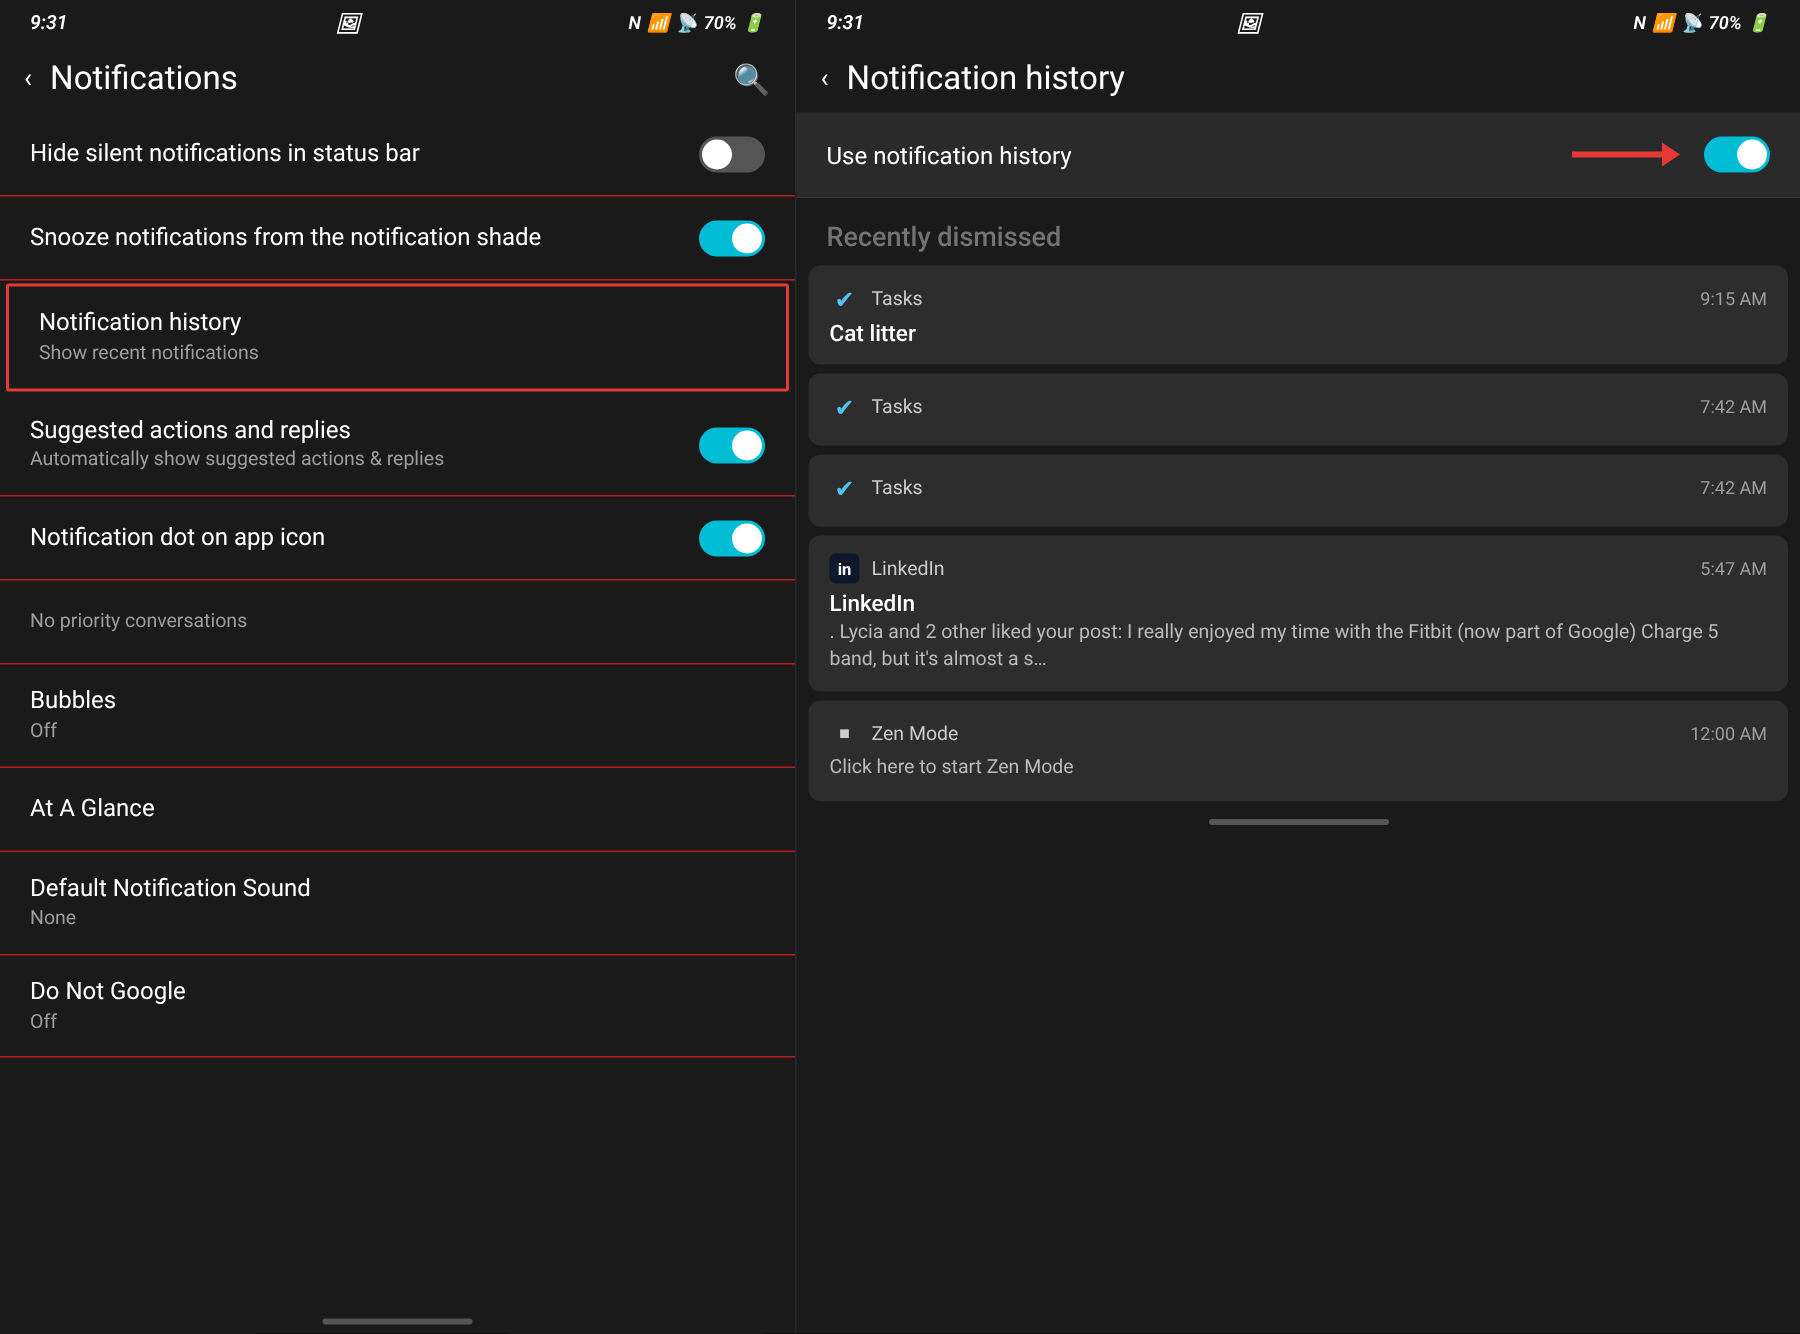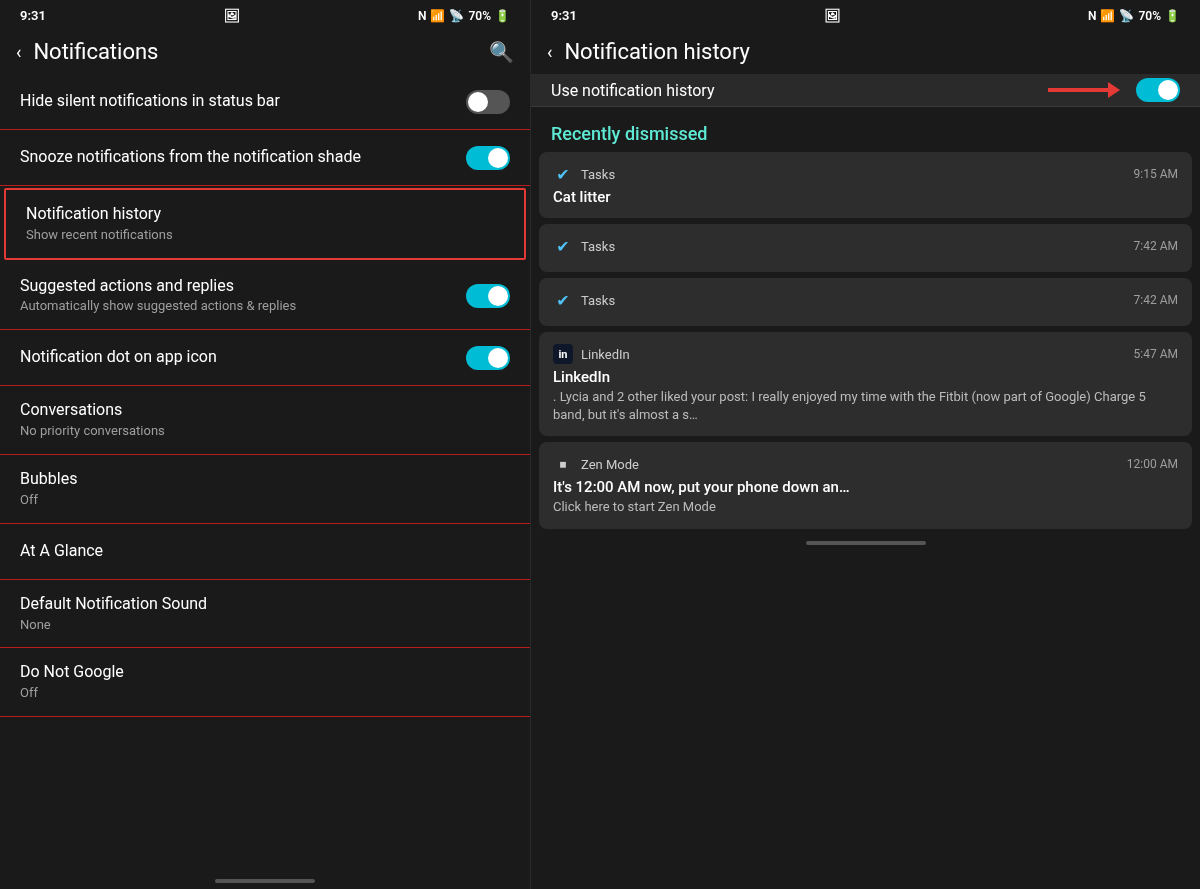--- a/index.html
+++ b/index.html
@@ -31,26 +31,27 @@
       display: flex;
       flex-direction: column;
       color: #fff;
       border-left: 1px solid #2a2a2a;
     }
 
     
     .status-bar {
       display: flex;
       justify-content: space-between;
-      align-items: center;
+      align-items: flex-start;
       padding: 8px 20px 6px 20px;
       font-size: 13px;
       font-weight: 600;
       color: #fff;
       background: #1a1a1a;
+      font-style: italic;
     }
     .status-right {
       display: flex;
       align-items: center;
       gap: 4px;
       font-size: 12px;
     }
 
     
     .top-bar {
@@ -150,21 +151,21 @@
     }
     .right-top-bar .back-arrow {
       margin-right: 12px;
     }
 
     
     .history-toggle-row {
       display: flex;
       align-items: center;
       justify-content: space-between;
-      padding: 4px 20px;
+      padding: 16px 20px;
       background: #2a2a2a;
       position: relative;
       gap: 36px;
     }
     .history-toggle-label {
       font-size: 16px;
       color: #fff;
     }
 
     
@@ -187,21 +188,21 @@
       border-top: 8px solid transparent;
       border-bottom: 8px solid transparent;
       border-left: 12px solid #e53935;
     }
 
     
     .section-header {
       padding: 16px 20px 8px 20px;
       font-size: 18px;
       font-weight: 500;
-      color: #5eead4;
+      color: #737373;
       background: #1a1a1a;
     }
 
     
     .notif-cards {
       padding: 0 8px;
     }
     .notif-card {
       background: #2d2d2d;
       border-radius: 8px;
@@ -345,21 +346,20 @@
 
     <div class="settings-item">
       <div class="settings-item-text">
         <div class="settings-item-title">Notification dot on app icon</div>
       </div>
       <div class="toggle on"></div>
     </div>
 
     <div class="settings-item">
       <div class="settings-item-text">
-        <div class="settings-item-title">Conversations</div>
         <div class="settings-item-subtitle">No priority conversations</div>
       </div>
     </div>
 
     <div class="settings-item">
       <div class="settings-item-text">
         <div class="settings-item-title">Bubbles</div>
         <div class="settings-item-subtitle">Off</div>
       </div>
     </div>
@@ -477,21 +477,20 @@
     <div class="notif-card">
       <div class="notif-card-header">
         <div class="notif-app">
           <div class="notif-app-icon">
             <span class="zenmode-icon">⏹</span>
           </div>
           <span class="notif-app-name">Zen Mode</span>
         </div>
         <span class="notif-time">12:00 AM</span>
       </div>
-      <div class="notif-title">It's 12:00 AM now, put your phone down an…</div>
       <div class="notif-body">Click here to start Zen Mode</div>
     </div>
 
   </div>
 
 
   <div class="right-scroll-indicator"></div>
 </div>
 
 </body></html>

